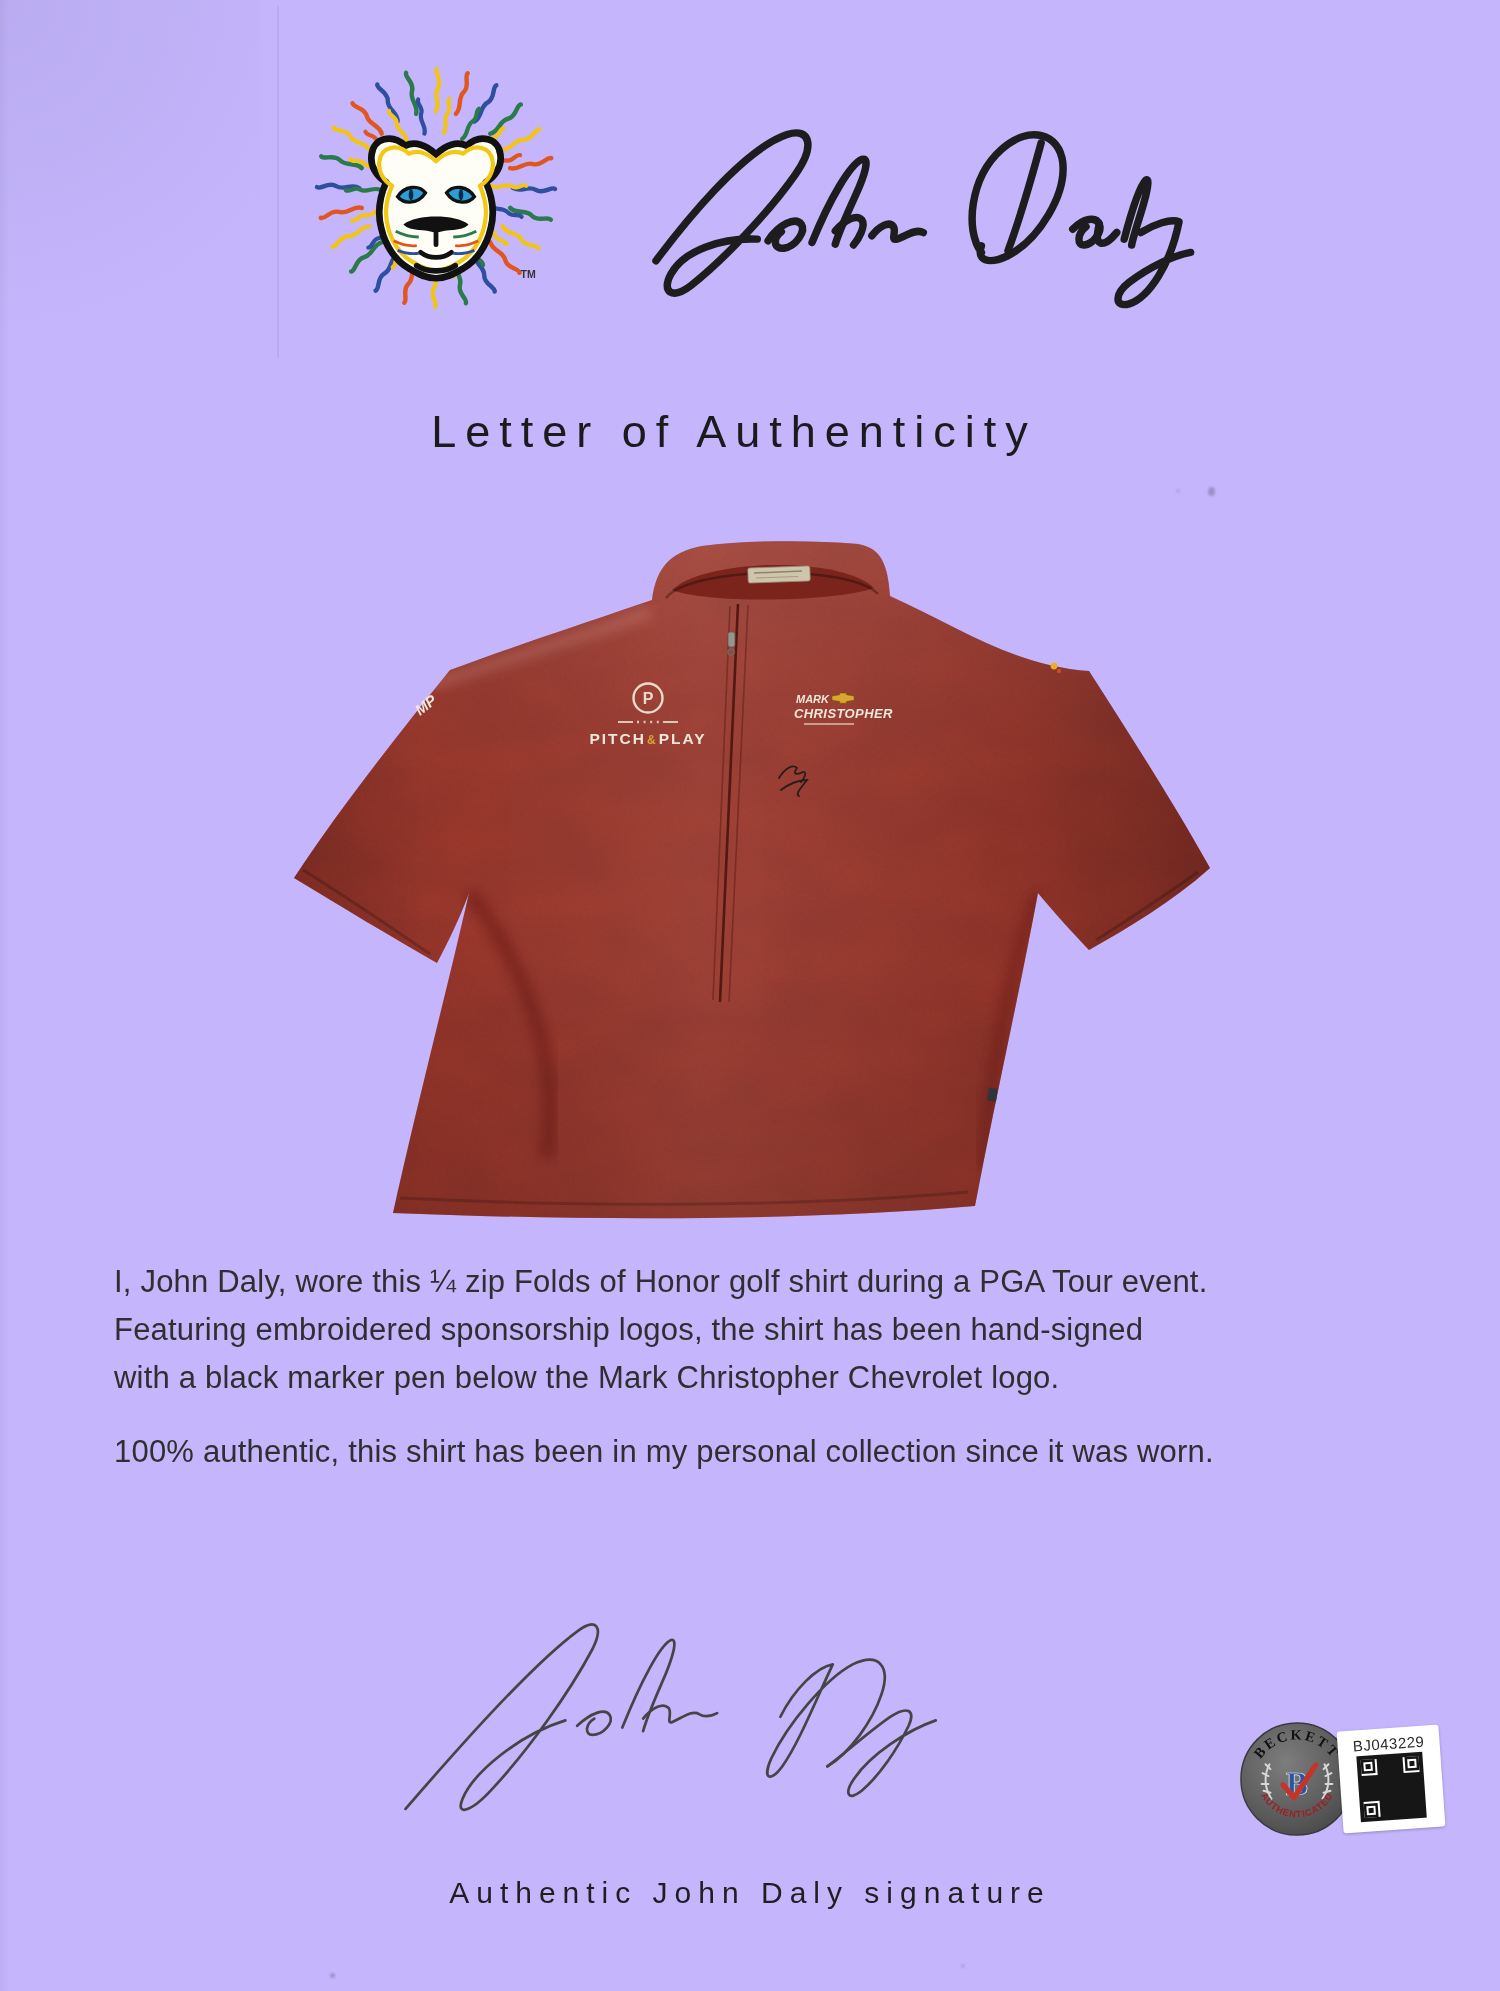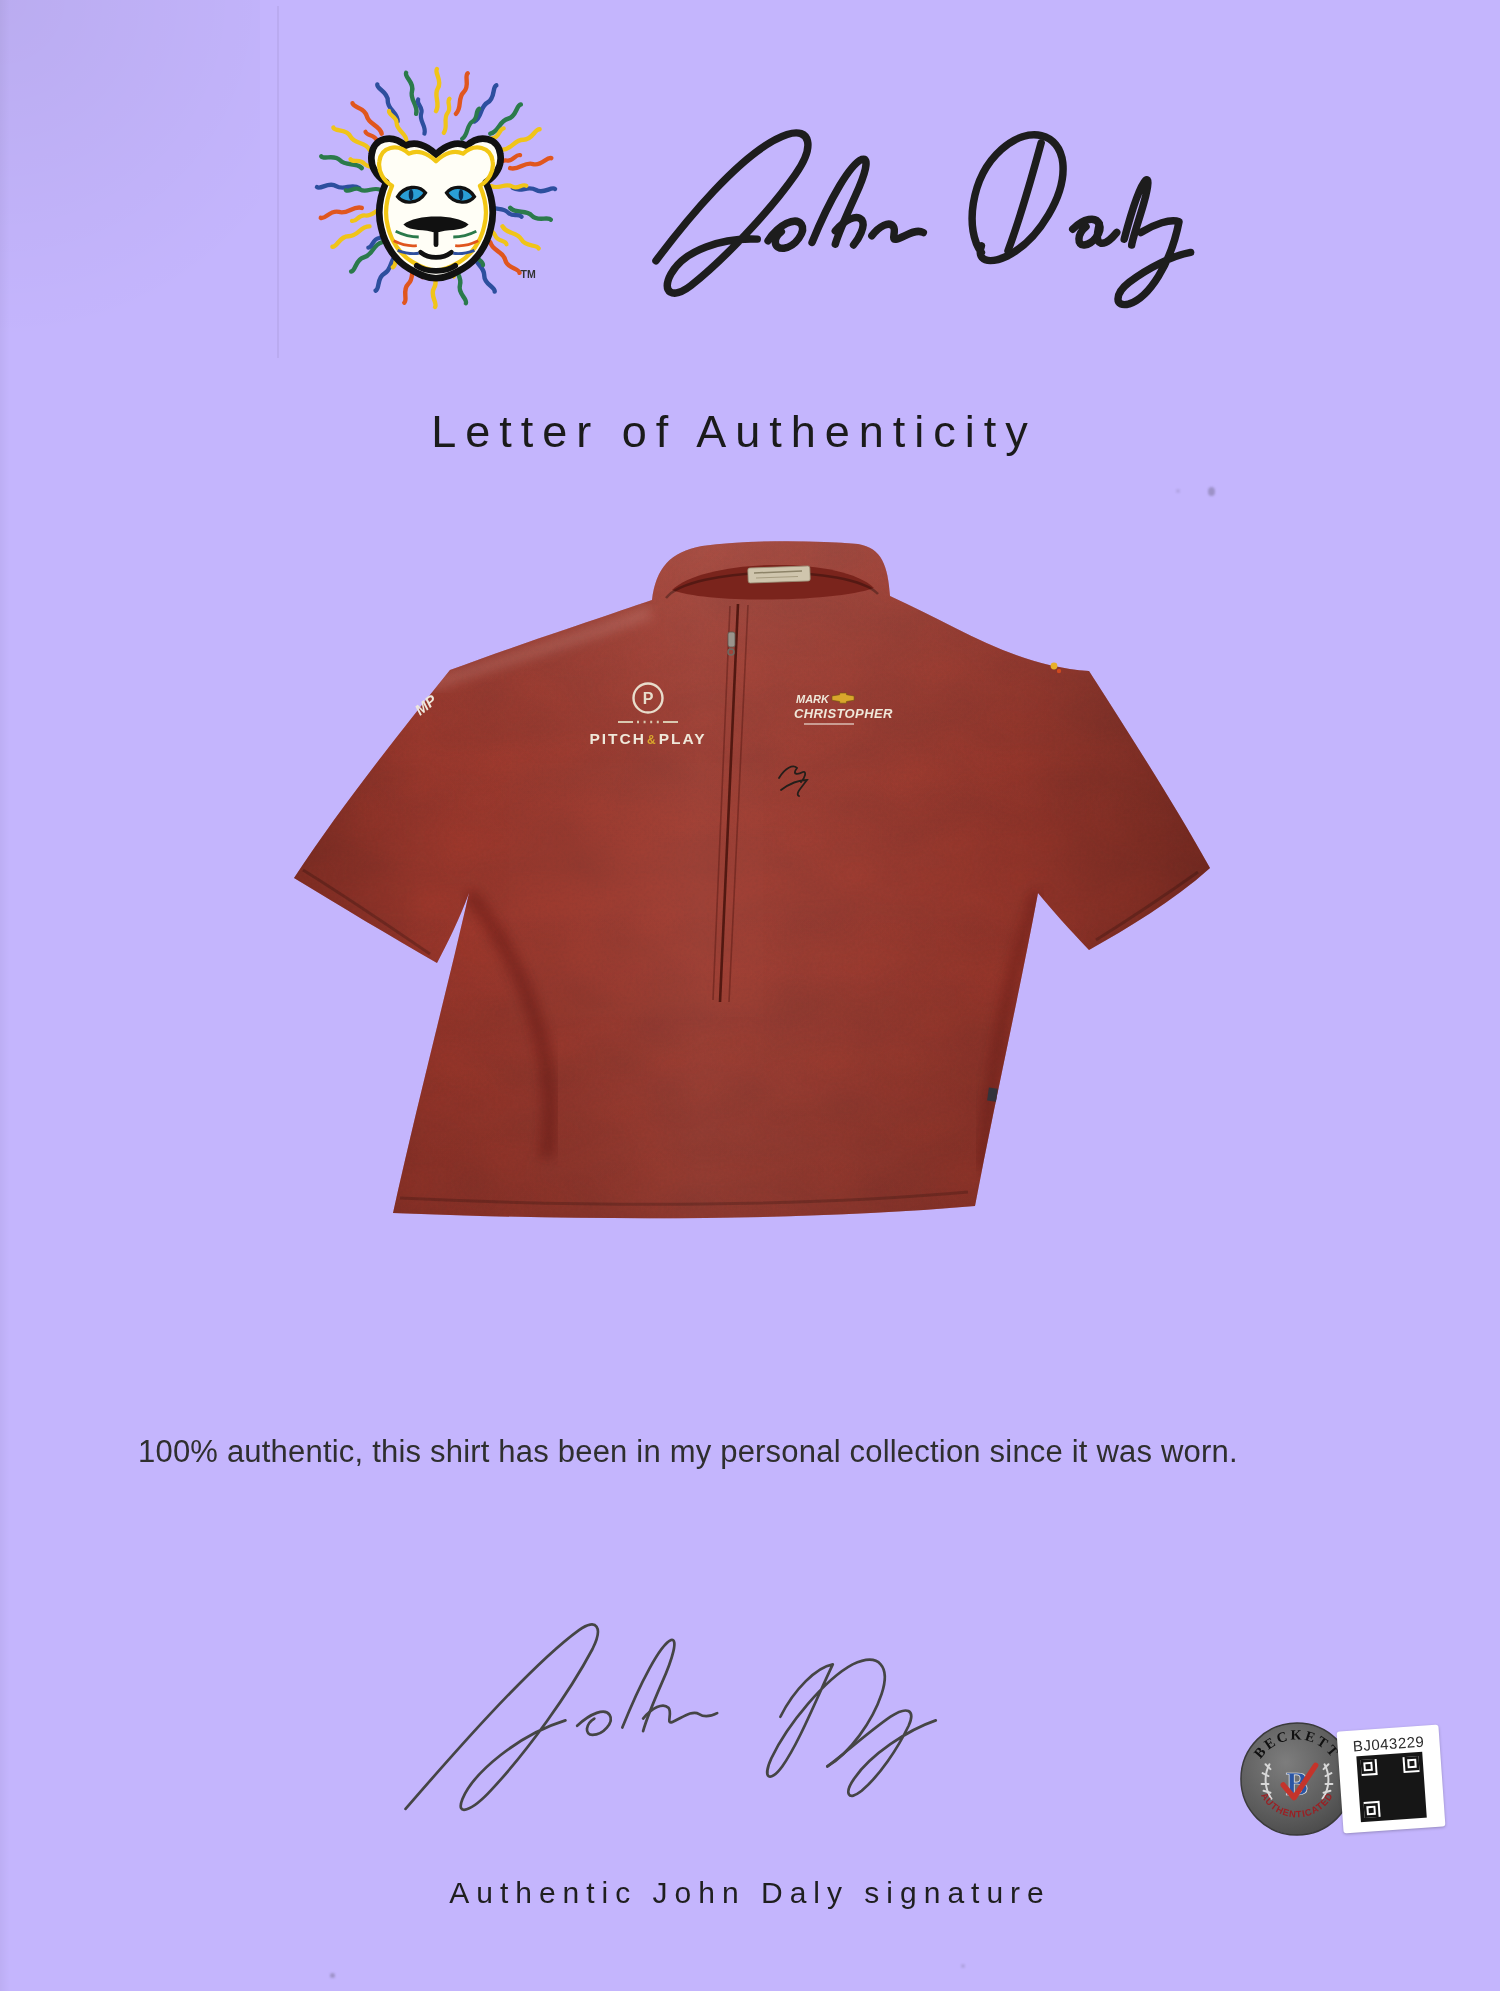--- a/index.html
+++ b/index.html
@@ -36,21 +36,21 @@
   .shirt{position:absolute;left:270px;top:540px;width:960px;height:700px;}
   .shirt text{font-family:"Liberation Sans",sans-serif;}
   .emb{fill:#efe8da;font-weight:bold;}
 
   .para{
     position:absolute;left:114px;width:1330px;margin:0;
     font-size:31px;line-height:48px;color:#2f2f2f;letter-spacing:0.2px;
     white-space:pre-line;
   }
   .p1{top:1258px;}
-  .p2{top:1428px;margin-left:24px;}
+  .p2{top:1428px;}
 
   .sig-hand{position:absolute;left:392px;top:1580px;width:560px;height:250px;}
   .sig-hand path{fill:none;stroke:#454545;stroke-width:3;stroke-linecap:round;stroke-linejoin:round;}
 
   .beckett{position:absolute;left:1238px;top:1716px;width:210px;height:126px;}
   .beckett .seal{position:absolute;left:0;top:4px;width:118px;height:118px;}
   .qrlabel{
     position:absolute;left:102px;top:12px;width:102px;height:102px;
     background:#fff;border-radius:3px;transform:rotate(-4deg);
     box-shadow:0 1px 3px rgba(0,0,0,0.25);
@@ -255,20 +255,23 @@
 
       <text x="150" y="176" transform="rotate(-38 150 176)" font-size="15" font-style="italic" font-weight="bold" fill="#efe8dd">MP</text>
 
       <g>
         <circle cx="784" cy="126" r="3.4" fill="#e8b02a"></circle>
         <circle cx="789" cy="131" r="2.2" fill="#cf4a1f"></circle>
       </g>
     </g>
   </svg>
 
+  <p class="para p1">I, John Daly, wore this ¼ zip Folds of Honor golf shirt during a PGA Tour event.
+Featuring embroidered sponsorship logos, the shirt has been hand-signed
+with a black marker pen below the Mark Christopher Chevrolet logo.</p>
   <p class="para p2">100% authentic, this shirt has been in my personal collection since it was worn.</p>
 
   <svg class="sig-hand" viewBox="0 0 620 270" aria-hidden="true">
     <path d="M15,250 C60,198 152,92 207,52 C227,38 234,49 222,73 C196,122 150,186 110,229 C88,253 70,259 78,239 C90,210 140,168 192,152"></path>
     <path d="M205,158 C220,144 236,138 241,146 C246,154 234,168 222,168 C213,168 214,156 224,150"></path>
     <path d="M255,160 C275,110 297,68 309,63 C317,61 311,83 299,110 C289,133 281,153 278,164"></path>
     <path d="M278,150 C288,138 300,132 306,138 C311,144 303,156 310,154 C320,150 332,140 340,145 C346,149 352,148 360,144"></path>
     <path d="M430,148 C445,118 470,93 488,90 C470,128 450,178 432,203 C418,222 410,216 420,194 C438,156 480,106 510,90 C540,76 552,93 542,123 C532,153 507,188 482,203"></path>
     <path d="M482,203 C502,188 530,163 552,148 C570,136 580,140 572,158 C560,183 540,213 520,230 C505,242 500,233 512,216 C530,190 570,163 602,152"></path>
   </svg>

